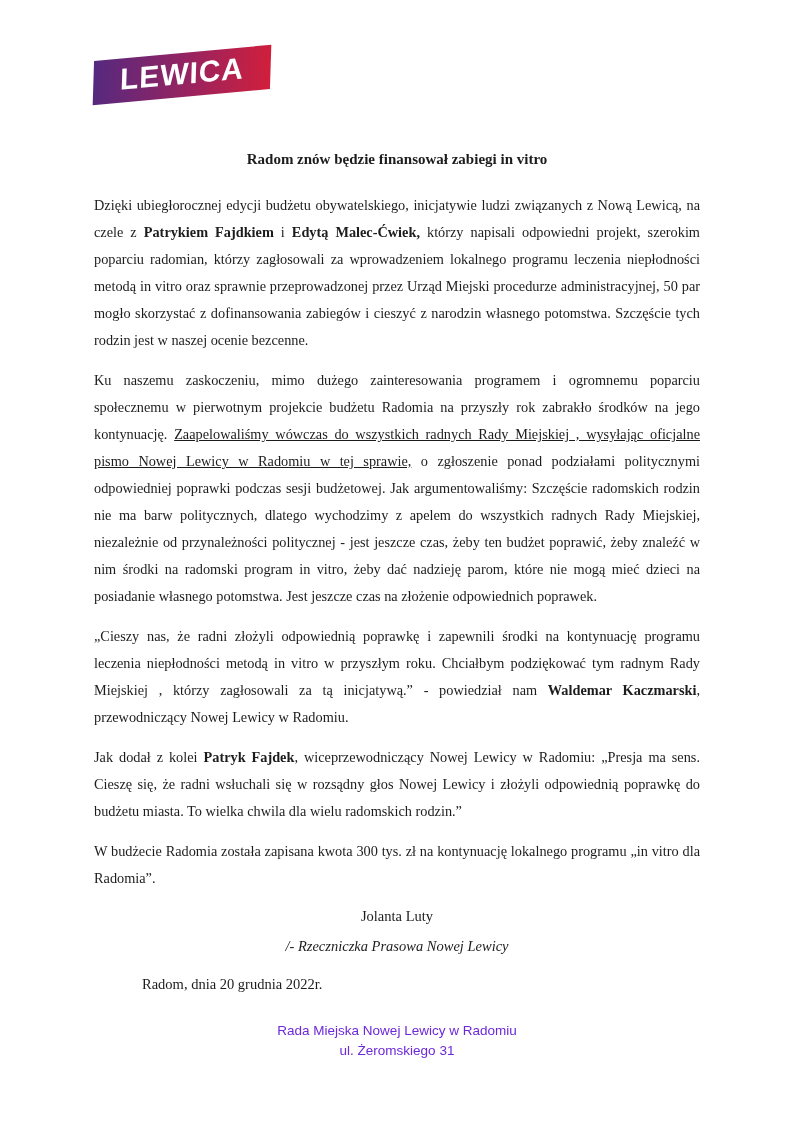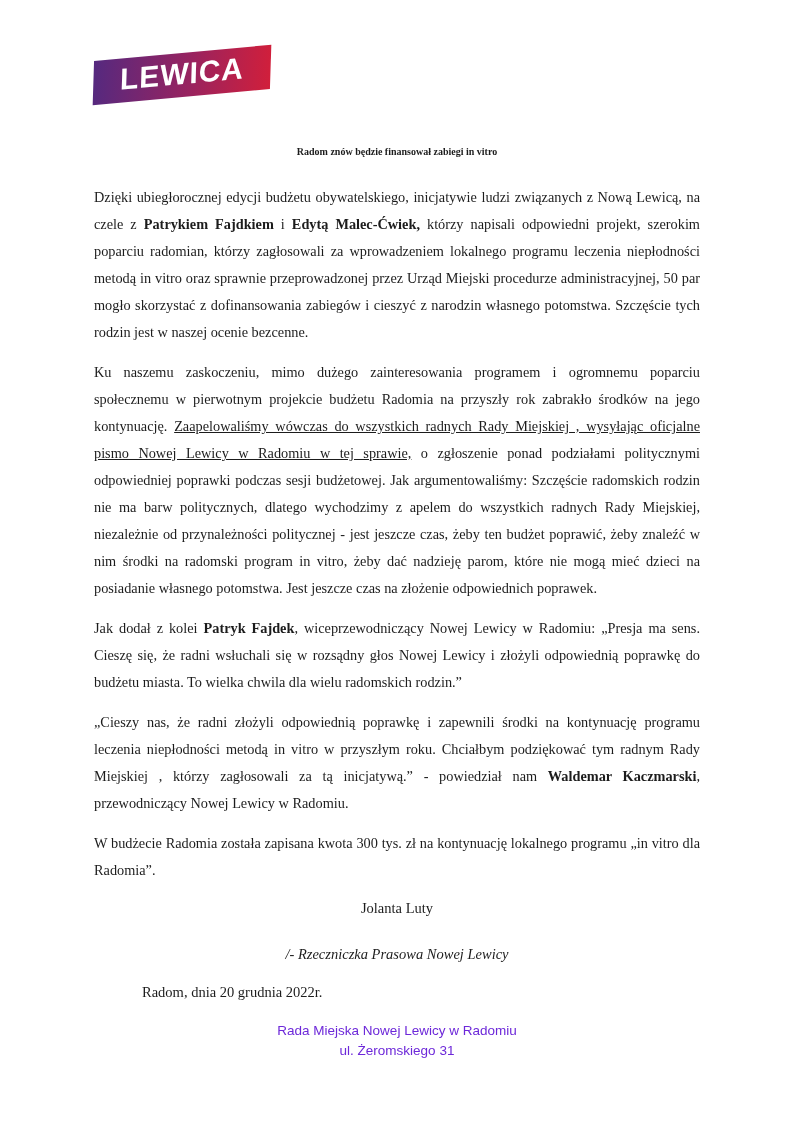--- a/index.html
+++ b/index.html
@@ -34,45 +34,45 @@
     line-height: 1;
     padding-bottom: 2px;
   }
   .content {
     position: absolute;
     left: 94px;
     top: 141px;
     width: 606px;
   }
   .title {
-    font-size: 10px;
+    font-size: 15px;
     font-weight: bold;
     text-align: center;
-    margin: 0 0 22px 0;
+    margin: 8px 0 22px 0;
     line-height: 21px;
   }
   .para {
     font-size: 14.3px;
     line-height: 27px;
     text-align: justify;
     margin: 0 0 13px 0;
   }
   .para span.b { font-weight: bold; }
   .para span.u { text-decoration: underline; }
   .sig-name {
     text-align: center;
     font-size: 14.5px;
     margin-top: 10px;
     line-height: 22px;
   }
   .sig-role {
     text-align: center;
     font-size: 14.5px;
     font-style: italic;
-    margin-top: 24px;
+    margin-top: 8px;
     line-height: 22px;
   }
   .dateline {
     font-size: 14.5px;
     margin-top: 16px;
     line-height: 22px;
     margin-left: 48px;
   }
   .footer {
     position: absolute;
@@ -93,22 +93,22 @@
 
   <div class="logo-wrap" style="background: linear-gradient(92deg, rgb(85, 41, 127) 0%, rgb(153, 35, 95) 55%, rgb(209, 31, 59) 100%);">
     <span class="logo-text" style="color: rgb(255, 255, 255);">LEWICA</span>
   </div>
 
   <div class="content">
     <h1 class="title">Radom znów będzie finansował zabiegi in vitro</h1>
 
     <p class="para"><span>Dzięki ubiegłorocznej edycji budżetu obywatelskiego, inicjatywie ludzi związanych z Nową Lewicą, na czele z </span><span class="b">Patrykiem Fajdkiem</span><span> i </span><span class="b">Edytą Malec-Ćwiek,</span><span> którzy napisali odpowiedni projekt, szerokim poparciu radomian, którzy zagłosowali za wprowadzeniem lokalnego programu leczenia niepłodności metodą in vitro oraz sprawnie przeprowadzonej przez Urząd Miejski procedurze administracyjnej, 50 par mogło skorzystać z dofinansowania zabiegów i cieszyć z narodzin własnego potomstwa. Szczęście tych rodzin jest w naszej ocenie bezcenne.</span></p>
     <p class="para"><span>Ku naszemu zaskoczeniu, mimo dużego zainteresowania programem i ogromnemu poparciu społecznemu w pierwotnym projekcie budżetu Radomia na przyszły rok zabrakło środków na jego kontynuację. </span><span class="u">Zaapelowaliśmy wówczas do wszystkich radnych Rady Miejskiej , wysyłając oficjalne pismo Nowej Lewicy w Radomiu w tej sprawie,</span><span> o zgłoszenie ponad podziałami politycznymi odpowiedniej poprawki podczas sesji budżetowej. Jak argumentowaliśmy: Szczęście radomskich rodzin nie ma barw politycznych, dlatego wychodzimy z apelem do wszystkich radnych Rady Miejskiej, niezależnie od przynależności politycznej - jest jeszcze czas, żeby ten budżet poprawić, żeby znaleźć w nim środki na radomski program in vitro, żeby dać nadzieję parom, które nie mogą mieć dzieci na posiadanie własnego potomstwa. Jest jeszcze czas na złożenie odpowiednich poprawek.</span></p>
+    <p class="para"><span>„Cieszy nas, że radni złożyli odpowiednią poprawkę i zapewnili środki na kontynuację programu leczenia niepłodności metodą in vitro w przyszłym roku. Chciałbym podziękować tym radnym Rady Miejskiej , którzy zagłosowali za tą inicjatywą.” - powiedział nam </span><span class="b">Waldemar Kaczmarski</span><span>, przewodniczący Nowej Lewicy w Radomiu.</span></p>
     <p class="para"><span>Jak dodał z kolei </span><span class="b">Patryk Fajdek</span><span>, wiceprzewodniczący Nowej Lewicy w Radomiu: „Presja ma sens. Cieszę się, że radni wsłuchali się w rozsądny głos Nowej Lewicy i złożyli odpowiednią poprawkę do budżetu miasta. To wielka chwila dla wielu radomskich rodzin.”</span></p>
-    <p class="para"><span>„Cieszy nas, że radni złożyli odpowiednią poprawkę i zapewnili środki na kontynuację programu leczenia niepłodności metodą in vitro w przyszłym roku. Chciałbym podziękować tym radnym Rady Miejskiej , którzy zagłosowali za tą inicjatywą.” - powiedział nam </span><span class="b">Waldemar Kaczmarski</span><span>, przewodniczący Nowej Lewicy w Radomiu.</span></p>
     <p class="para"><span>W budżecie Radomia została zapisana kwota 300 tys. zł na kontynuację lokalnego programu „in vitro dla Radomia”.</span></p>
 
     <div class="sig-name">Jolanta Luty</div>
     <div class="sig-role">/- Rzeczniczka Prasowa Nowej Lewicy</div>
     <div class="dateline">Radom, dnia 20 grudnia 2022r.</div>
   </div>
 
   <div class="footer">
     <div>Rada Miejska Nowej Lewicy w Radomiu</div>
     <div>ul. Żeromskiego 31</div>

